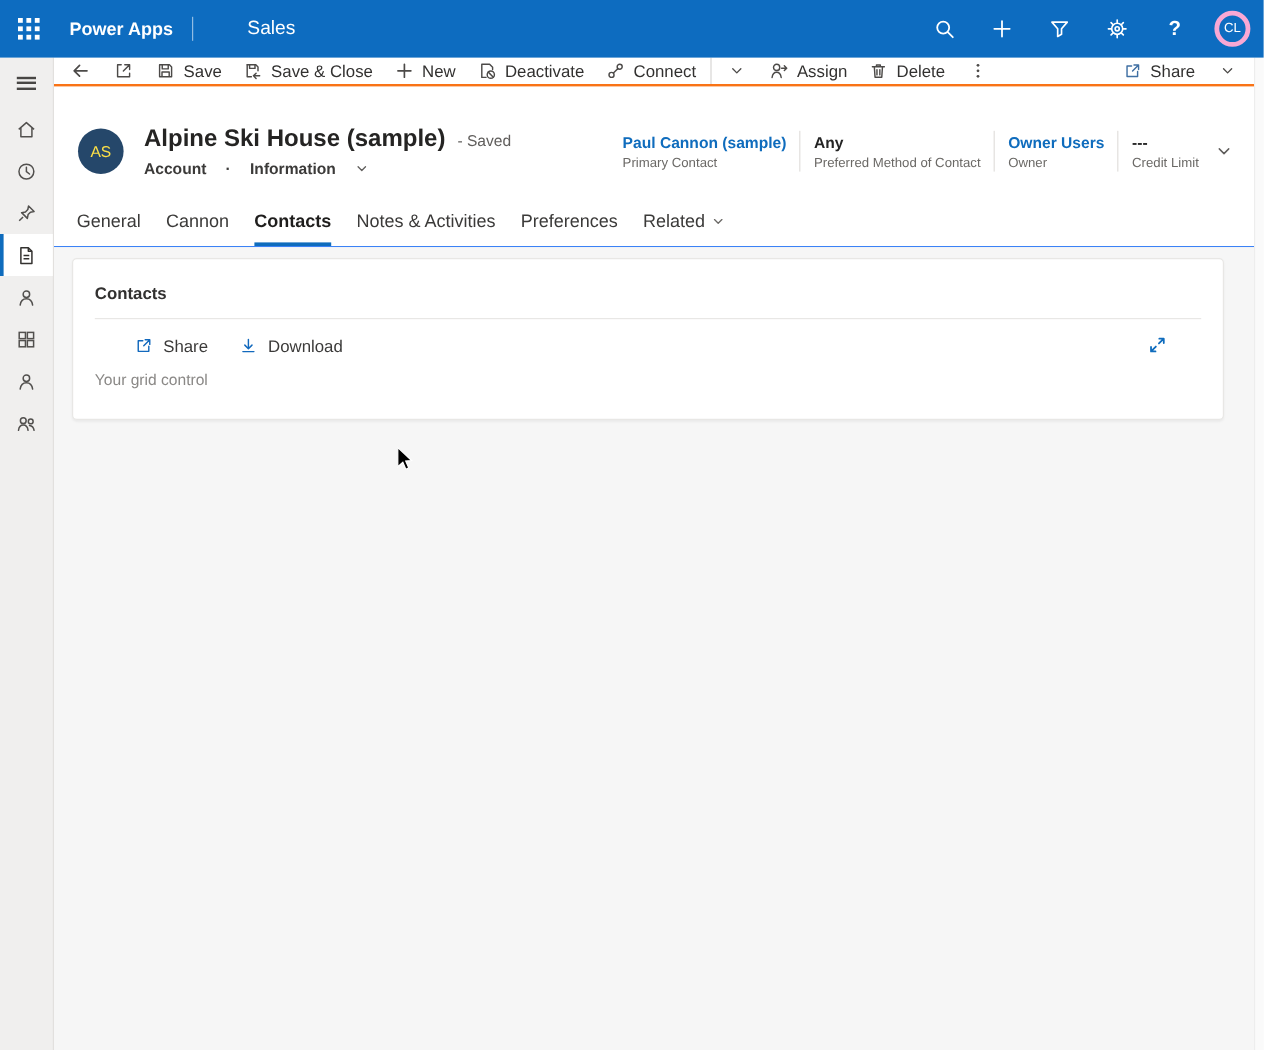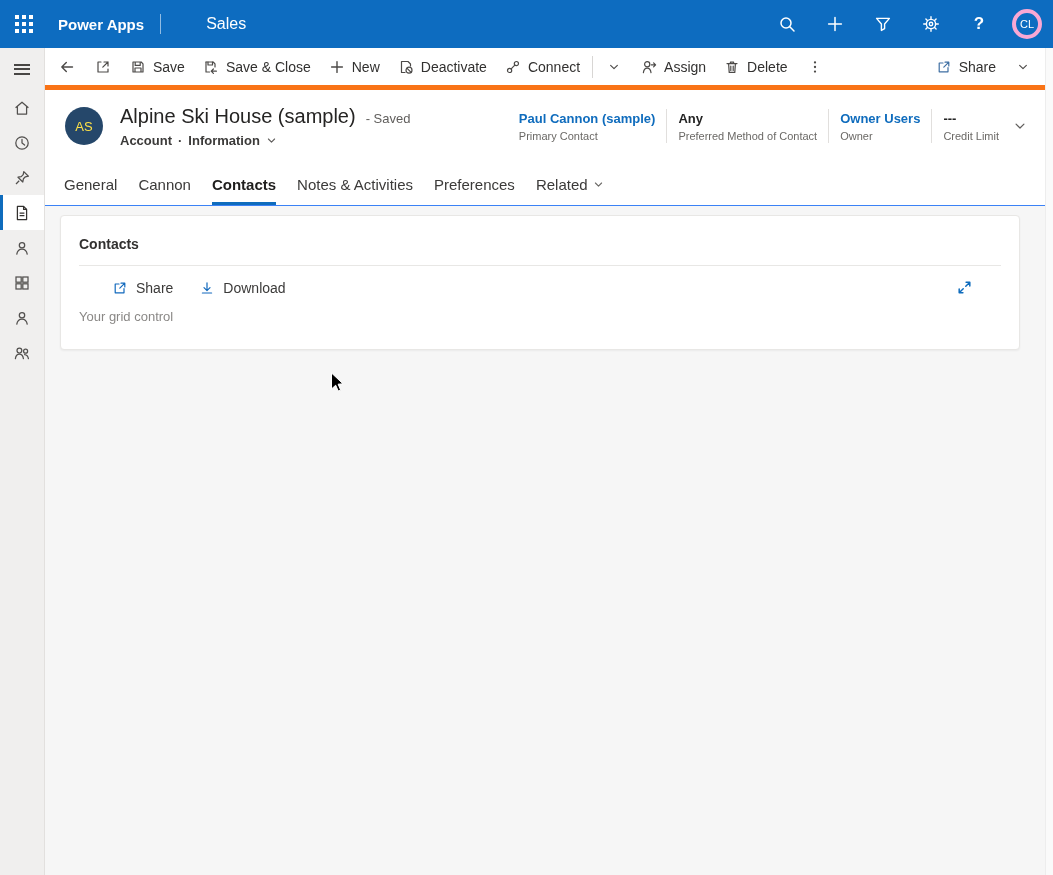--- a/index.html
+++ b/index.html
@@ -29,40 +29,40 @@
   .sidebar { position:absolute; left:0; top:48px; width:45px; bottom:0;
              background:#f0efee; border-right:1px solid #e2e0de; display:flex; flex-direction:column; }
   .sb-burger { height:42px; display:flex; align-items:center; justify-content:center; cursor:pointer; }
   .burger i { display:block; width:16px; height:2px; background:#484644; margin:2.5px 0; }
   .sb-item { position:relative; height:35px; display:flex; align-items:center; justify-content:center;
              color:#52504e; cursor:pointer; }
   .sb-item.active { background:#fff; color:#33312f; }
   .sb-item.active::before { content:''; position:absolute; left:0; top:0; bottom:0; width:3px; background:#0f6cbd; }
 
   
-  .cmdbar { position:absolute; left:45px; top:48px; right:8px; height:42px; background:#fff;
-            border-bottom:5px solid #f97316; display:flex; align-items:center; padding:0 4px; }
+  .cmdbar { position:absolute; left:45px; top:48px; right:8px; height:24px; background:#fff;
+            border-bottom:2px solid #f97316; display:flex; align-items:center; padding:0 4px; }
   .cmd-btn { display:flex; align-items:center; gap:7px; height:34px; padding:0 9px; border-radius:2px;
              font-size:14px; color:#323130; cursor:pointer; white-space:nowrap; }
   .cmd-icon-only { width:36px; justify-content:center; padding:0; }
   .cmd-icon { color:#4c4a48; }
   .cmd-sep { width:1px; height:22px; background:#d8d6d4; margin:0 3px; }
   .cmd-right { margin-left:auto; display:flex; align-items:center; }
   .share-cmd-icon { color:#3f6fa3; }
 
   
   .rec-header { position:absolute; left:45px; top:90px; right:8px; height:72px; background:#fff;
                 display:flex; align-items:center; padding:0 18px 0 20px; }
   .rec-avatar { width:38px; height:38px; border-radius:50%; background:#25476a; color:#fde047;
                 font-size:13px; font-weight:normal; display:flex; align-items:center; justify-content:center; flex:none; }
   .rec-info { margin-left:17px; min-width:0; }
   .rec-title-row { display:flex; align-items:baseline; white-space:nowrap; }
-  .rec-title { font-size:20px; font-weight:normal; color:#252423; }
+  .rec-title { font-size:20px; font-weight:bold; color:#252423; }
   .rec-status { font-size:13px; color:#605e5c; margin-left:10px; }
-  .rec-sub { display:flex; align-items:center; gap:6px; margin-top:5px;
+  .rec-sub { display:flex; align-items:center; gap:16px; margin-top:5px;
              font-size:13px; font-weight:bold; color:#3b3a39; cursor:default; }
   .rec-sub .chev { color:#605e5c; }
   .hdr-fields { margin-left:auto; display:flex; align-items:center; }
   .hdr-value { font-size:13px; font-weight:bold; color:#242424; white-space:nowrap; }
   .hdr-value.link { color:#0f6cbd; cursor:pointer; }
   .hdr-label { font-size:11px; color:#6b6966; margin-top:4px; white-space:nowrap; }
   .hdr-sep { width:1px; height:34px; background:#e1dfdd; margin:0 11px; }
   .hdr-chevron { margin-left:14px; color:#605e5c; cursor:pointer; }
 
   

